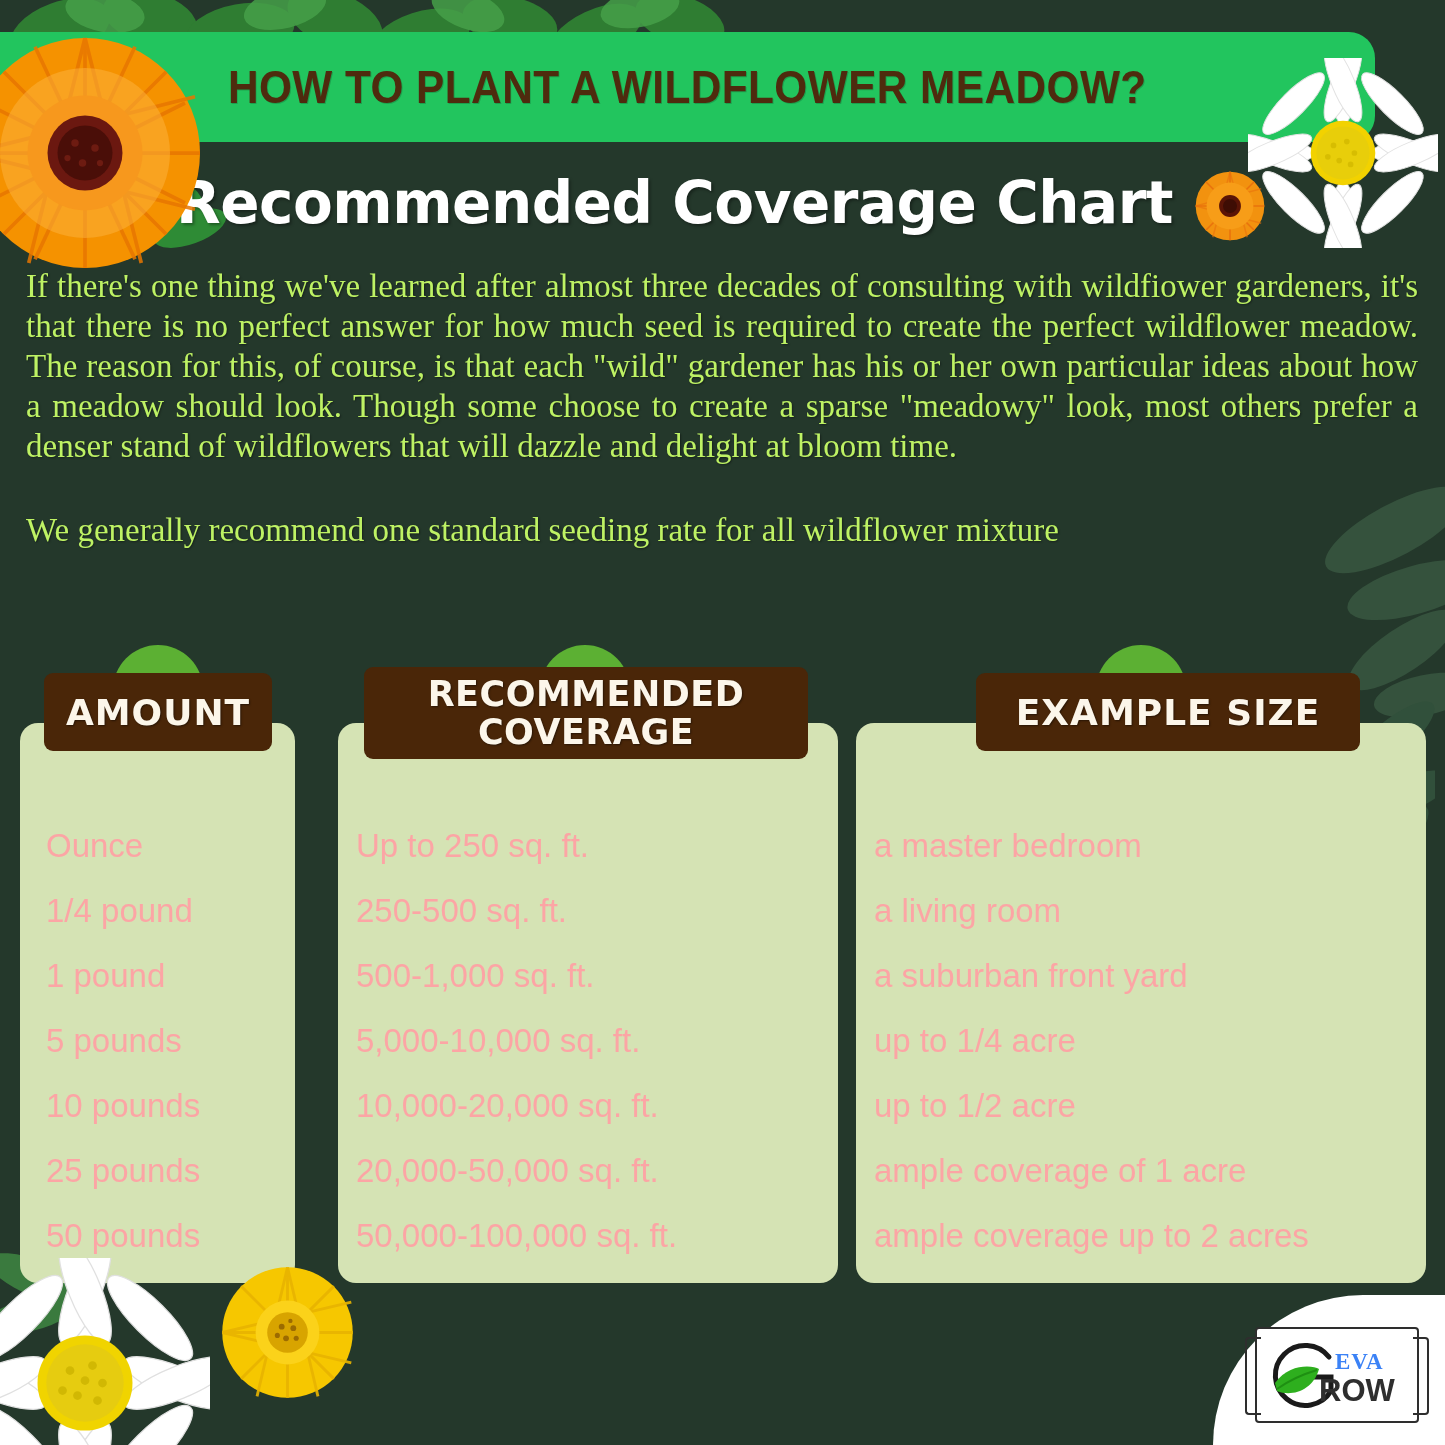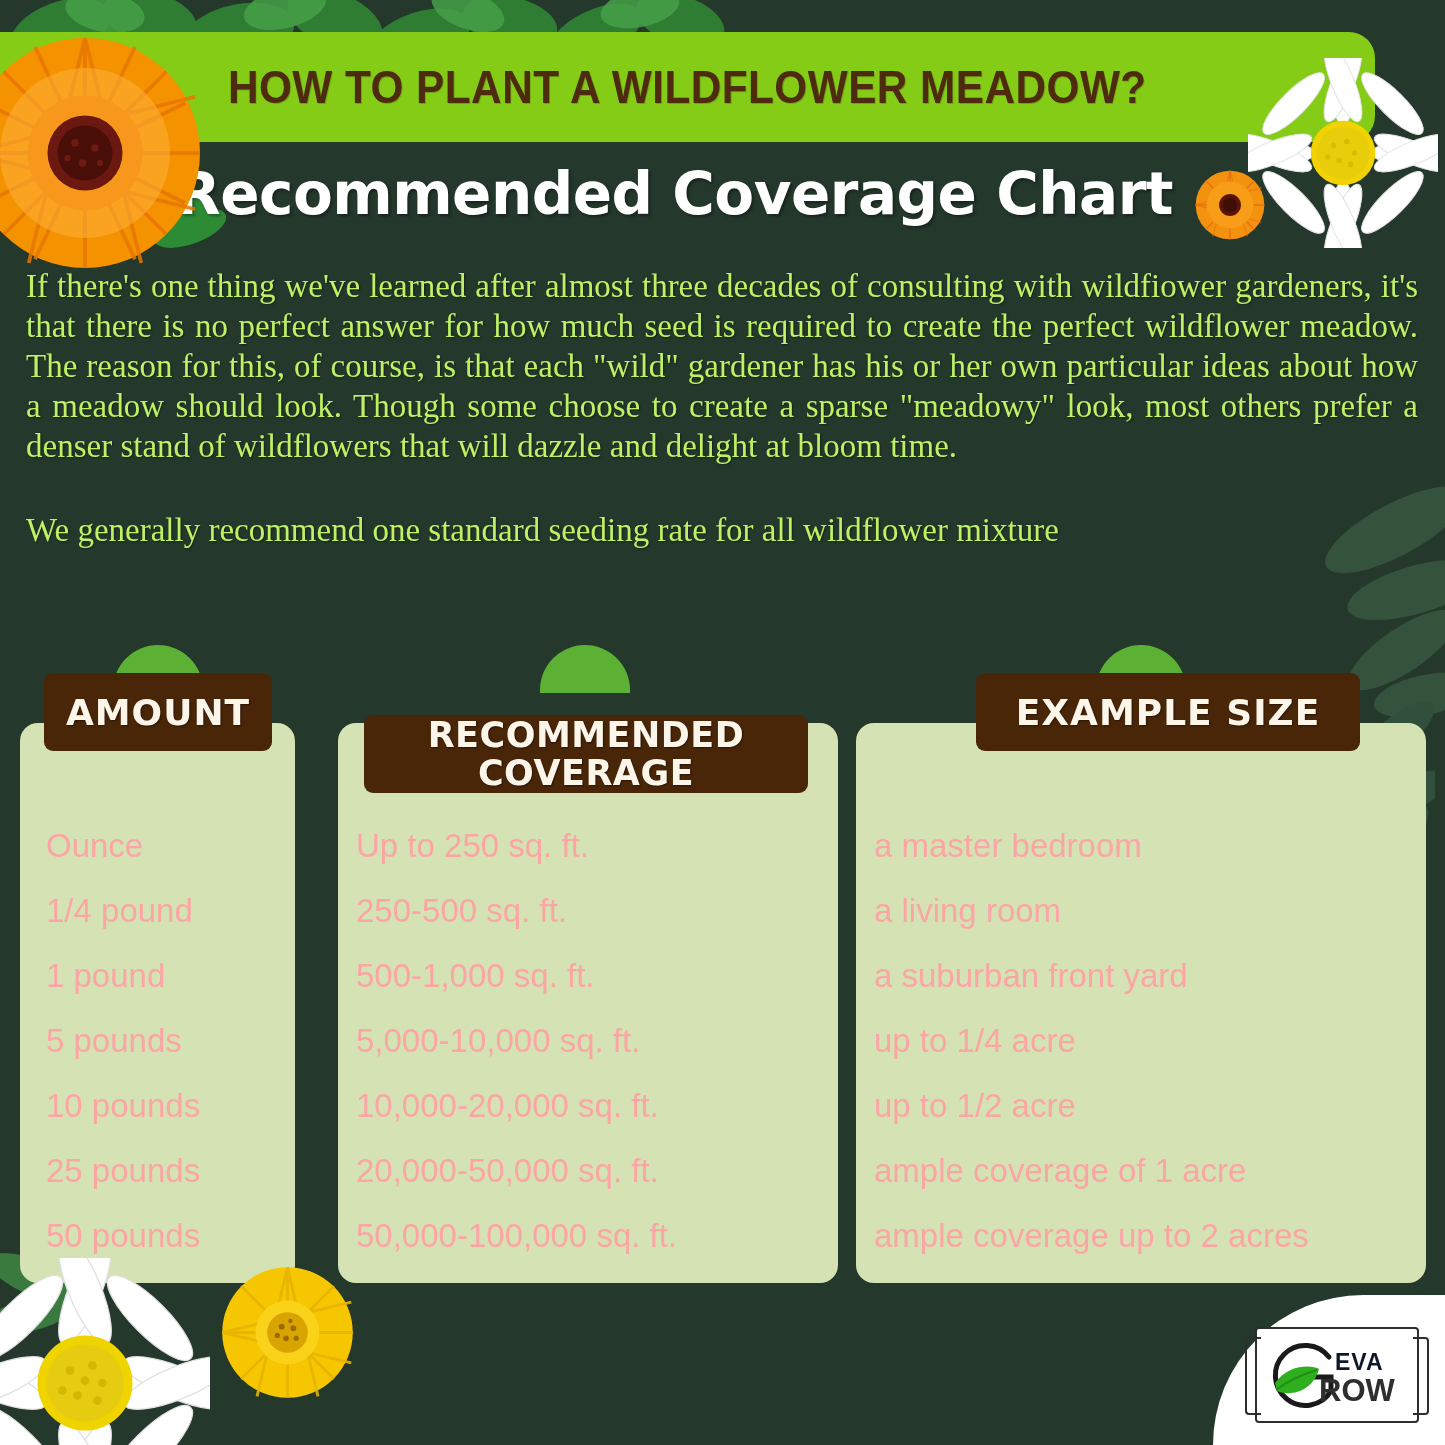--- a/index.html
+++ b/index.html
@@ -9,40 +9,40 @@
     font-family:"Liberation Sans", sans-serif;
     position:relative;
   }
 
   
   .bg-leaf{position:absolute;pointer-events:none;}
 
   
   .title-banner{
     position:absolute;left:0;top:32px;width:1375px;height:110px;
-    background:#84cc16;
+    background:#22c55e;
     border-top-right-radius:26px;border-bottom-right-radius:26px;
     display:flex;align-items:center;justify-content:center;
     z-index:6;
   }
   .title-text{
     color:#4E2B0E;
     font-family:"Liberation Sans", sans-serif;
     font-weight:bold;
     font-size:46px;
     letter-spacing:0.5px;
     transform:scaleX(0.92);
     white-space:nowrap;
     text-shadow:1px 1px 0 rgba(0,0,0,0.18);
   }
 
   
   .subtitle-row{
     position:absolute;left:0;top:160px;width:1445px;height:86px;
-    display:flex;align-items:flex-start;justify-content:center;gap:18px;
+    display:flex;align-items:center;justify-content:center;gap:18px;
     z-index:6;
   }
   .subtitle-text{
     color:#FFFFFF;font-weight:bold;font-size:58px;
     font-family:"DejaVu Sans", sans-serif;
     letter-spacing:-0.5px;
     text-shadow:2px 2px 3px rgba(0,0,0,0.35);
   }
 
   
@@ -72,21 +72,21 @@
 
   .badge{
     position:absolute;background:#4A2608;border-radius:9px;
     display:flex;align-items:center;justify-content:center;
     color:#FCF6EA;font-weight:bold;text-align:center;
     font-family:"DejaVu Sans", sans-serif;
     text-shadow:1px 1px 2px rgba(0,0,0,0.45);
     z-index:3;
   }
   .badge-1{left:44px;top:28px;width:228px;height:78px;font-size:36px;letter-spacing:1px;}
-  .badge-2{left:364px;top:22px;width:444px;height:78px;font-size:35px;line-height:38px;letter-spacing:0.5px;margin-top:48px;}
+  .badge-2{left:364px;top:22px;width:444px;height:92px;font-size:35px;line-height:38px;letter-spacing:0.5px;}
   .badge-3{left:976px;top:28px;width:384px;height:78px;font-size:36px;letter-spacing:1px;}
   .badge-2 span{display:block;}
 
   .cells{position:absolute;color:#fca5a5;font-size:33px;}
   .cells .cell{height:65px;line-height:65px;white-space:nowrap;overflow:hidden;}
   .cells-1{left:46px;top:168px;}
   .cells-2{left:356px;top:168px;}
   .cells-3{left:874px;top:168px;}
 
   
@@ -103,21 +103,21 @@
     content:"";position:absolute;left:-12px;top:8px;width:14px;height:74px;
     border:2px solid #2E2E2E;border-right:none;border-radius:4px 0 0 4px;
   }
   .logo-box:after{
     content:"";position:absolute;right:-12px;top:8px;width:14px;height:74px;
     border:2px solid #2E2E2E;border-left:none;border-radius:0 4px 4px 0;
   }
   .logo-svg{position:absolute;left:0;top:0;}
   .logo-eva{
     position:absolute;left:78px;top:20px;font-size:23px;font-weight:bold;
-    color:#0f172a;letter-spacing:1px;font-family:Liberation Sans, sans-serif;
+    color:#3b82f6;letter-spacing:1px;font-family:Liberation Serif, serif;
   }
   .logo-row{
     position:absolute;left:62px;top:44px;font-size:31px;font-weight:bold;
     color:#2E2E2E;letter-spacing:0px;font-family:"Liberation Sans",sans-serif;
   }
 
   
   .flower{position:absolute;pointer-events:none;}
 </style>
 </head>

